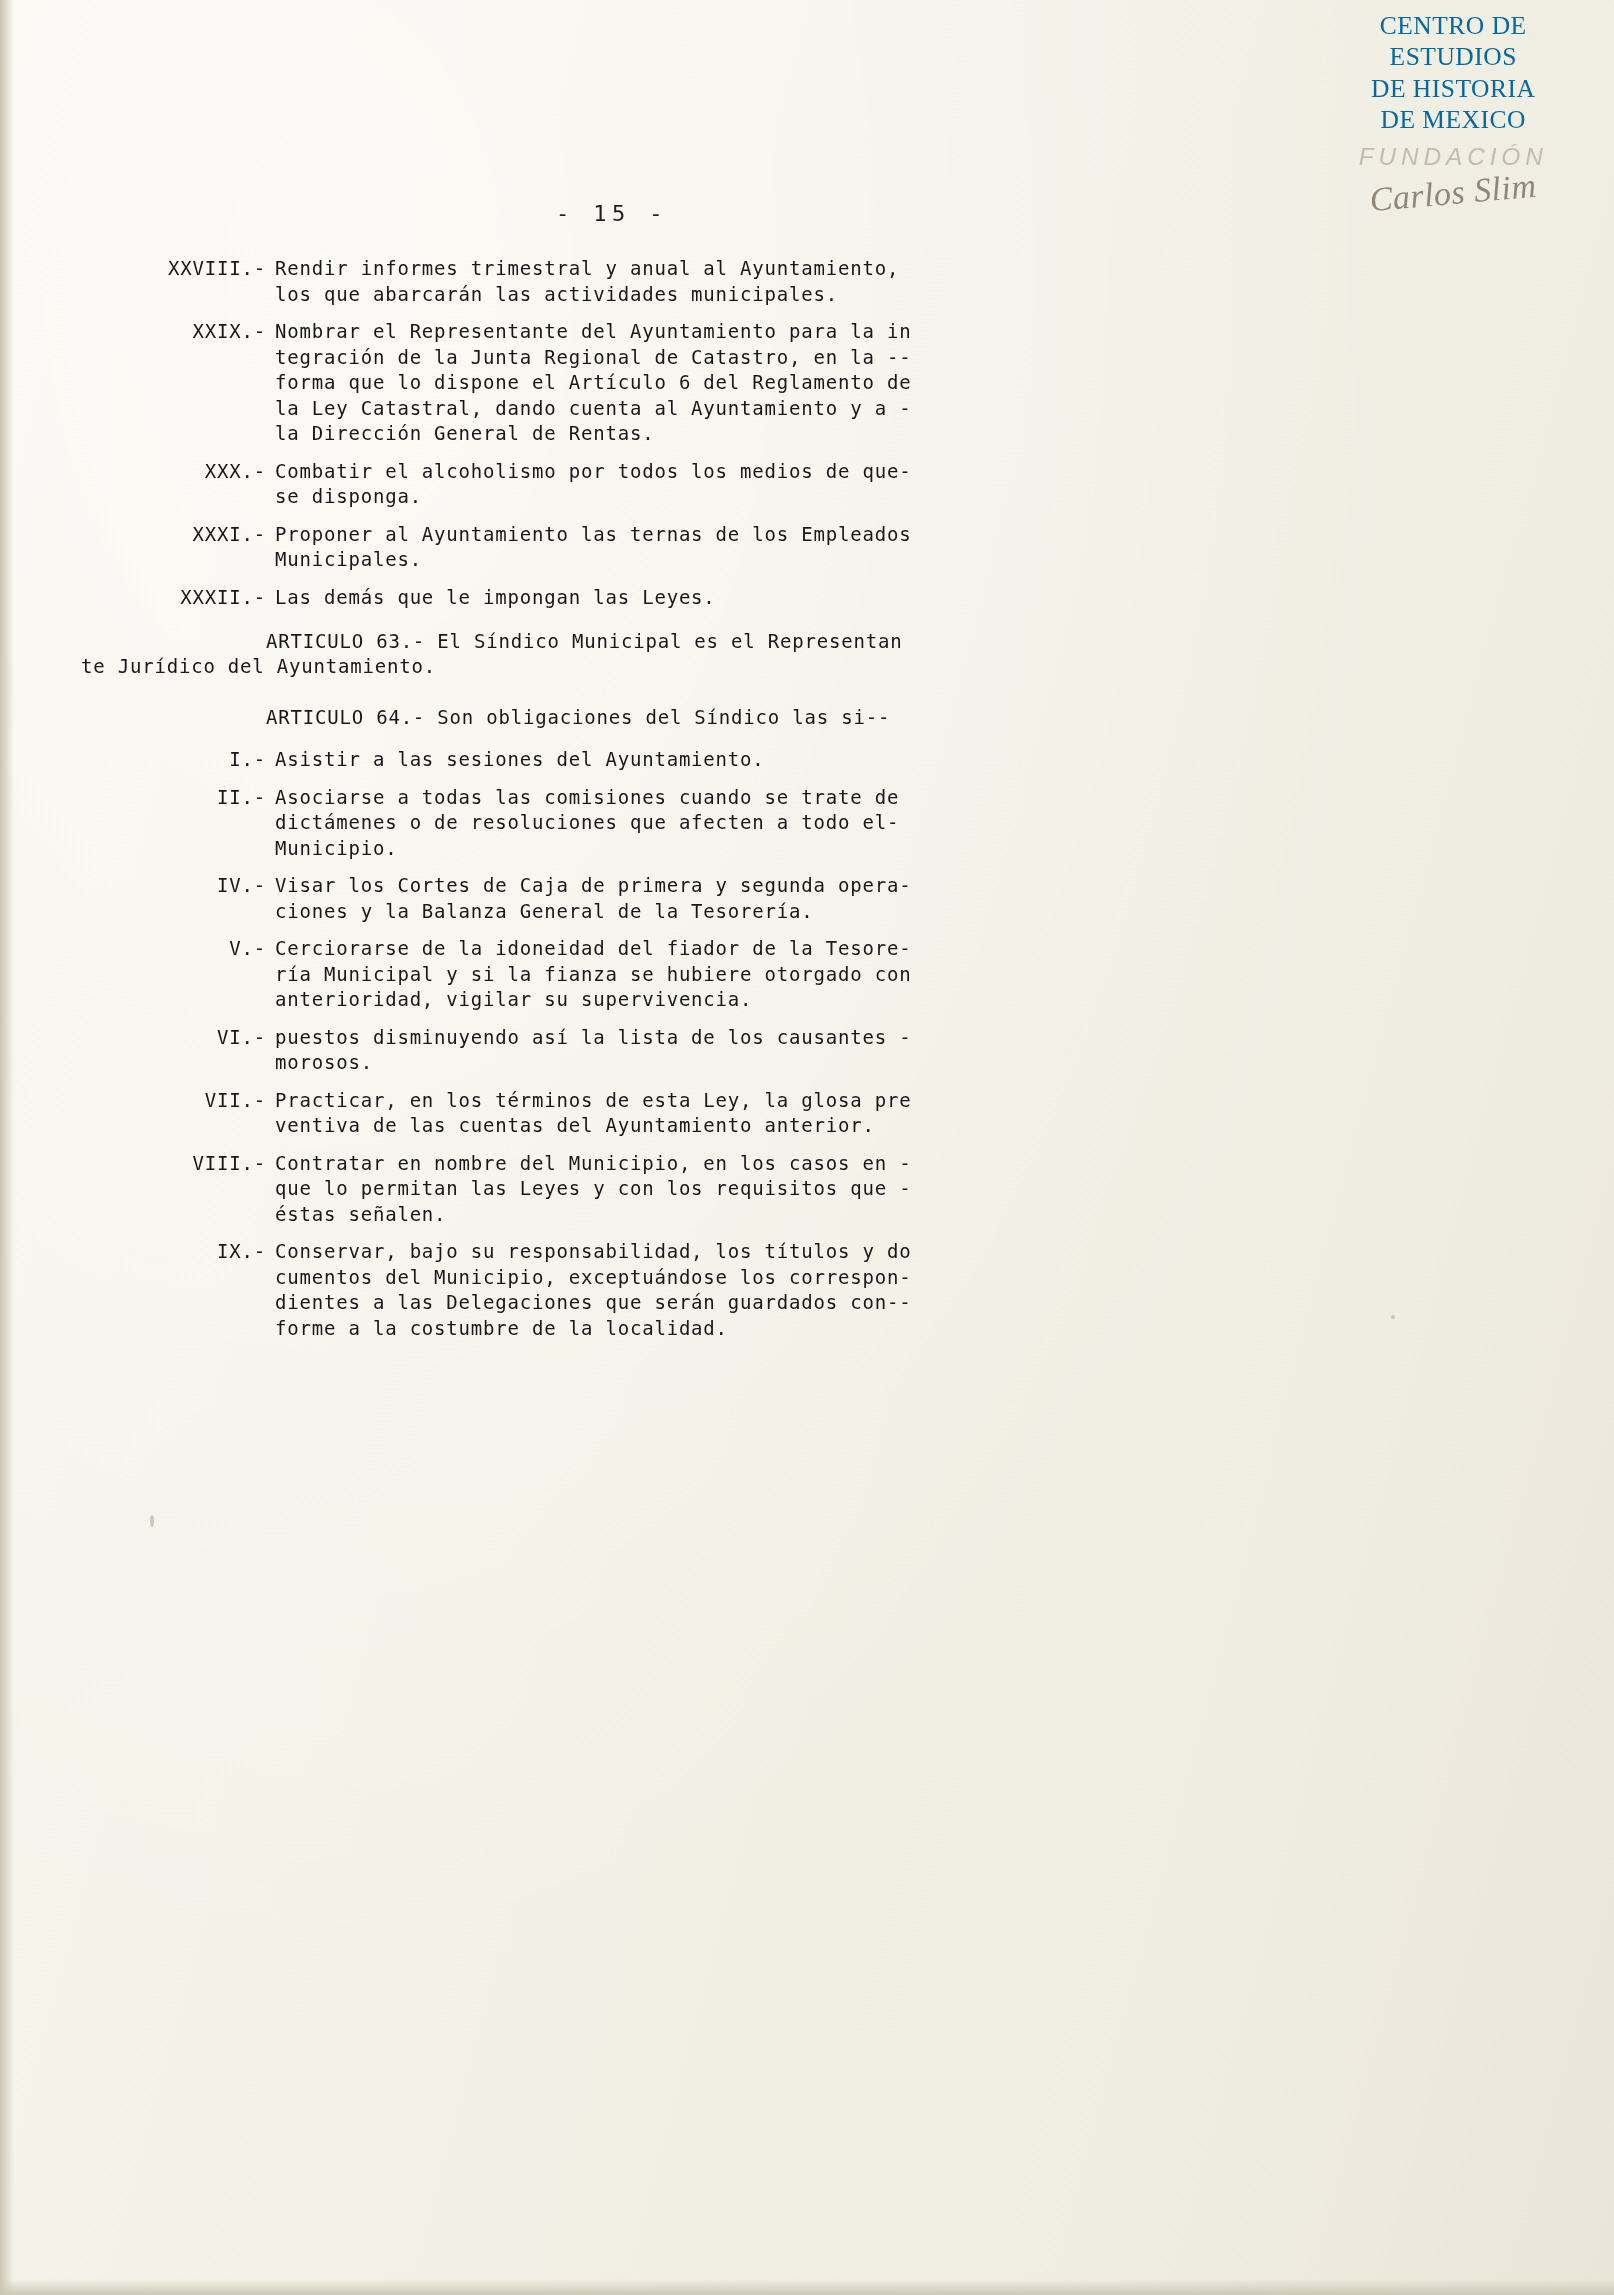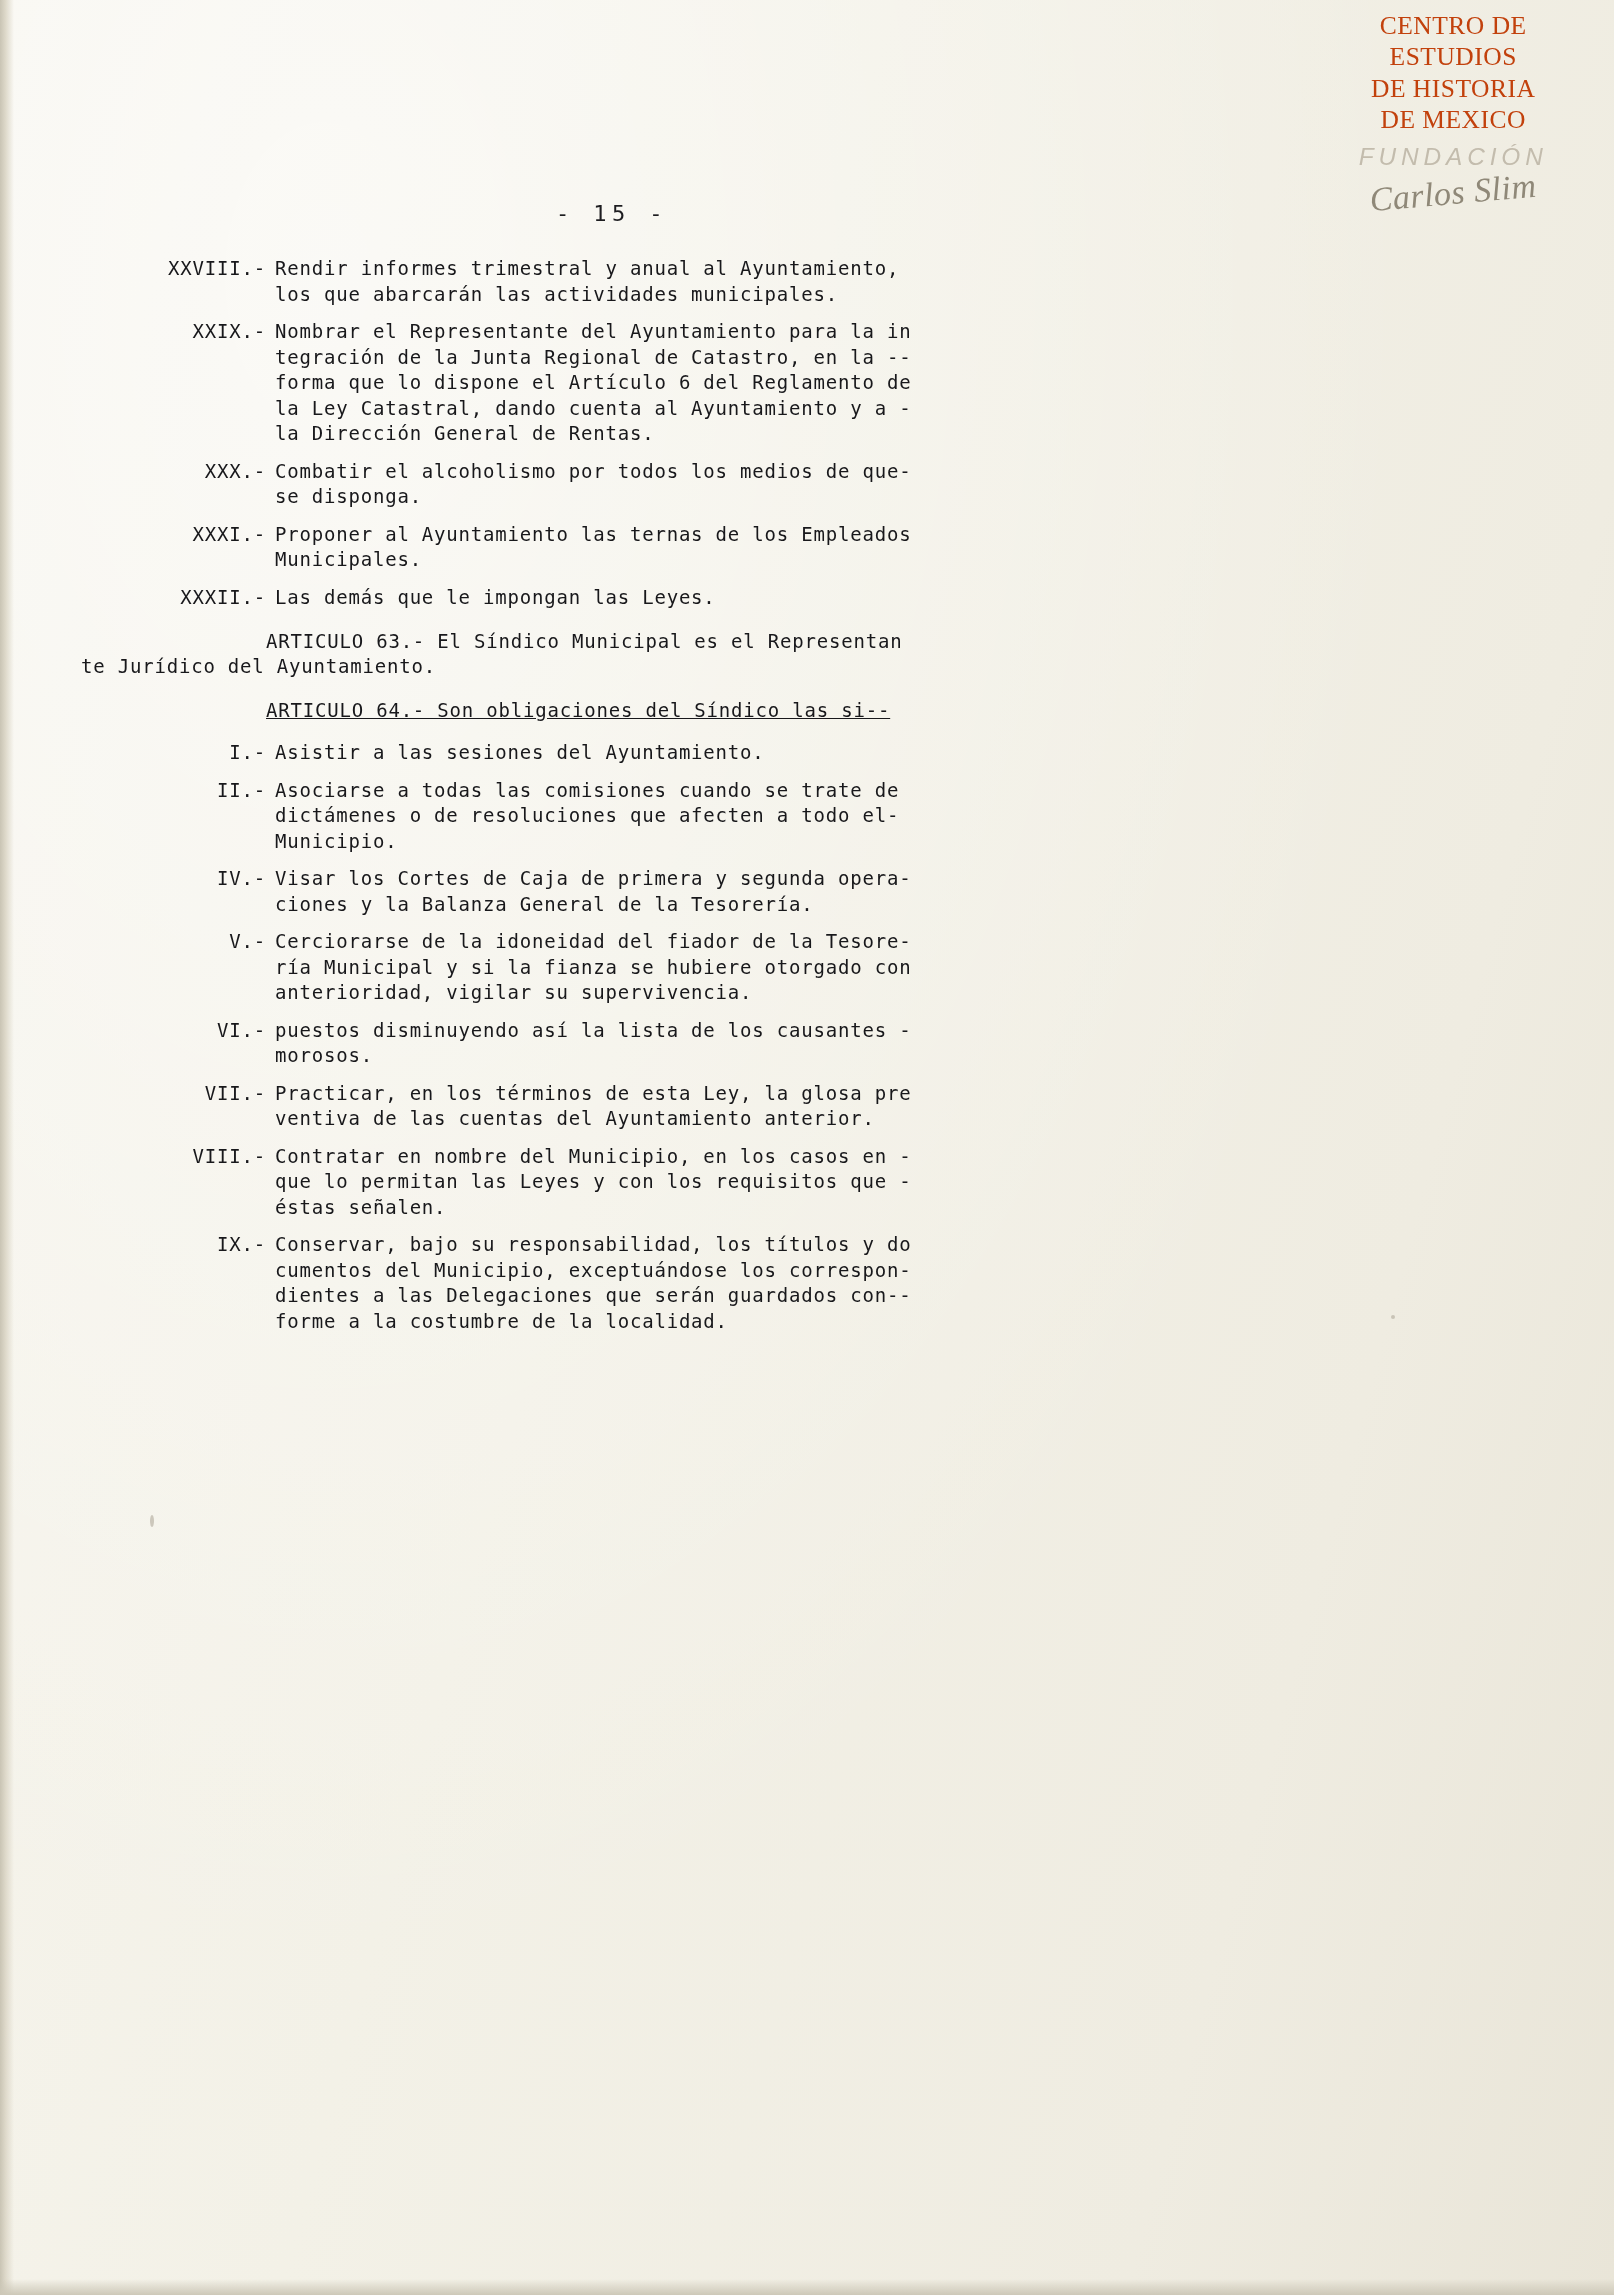--- a/index.html
+++ b/index.html
@@ -51,21 +51,21 @@
     text-align: center;
     color: #b8b2a4;
     font-family: "Liberation Serif", serif;
     letter-spacing: 0.5px;
     z-index: 5;
     user-select: none;
   }
   .watermark .wm-line {
     font-size: 25.5px;
     line-height: 1.23;
-    color: #c2410c;
+    color: #0369a1;
   }
   .watermark .wm-foundation {
     margin-top: 7.6px;
     font-size: 24.4px;
     letter-spacing: 4.9px;
     font-family: "Liberation Sans", sans-serif;
     color: #c3bcad;
     font-style: italic;
   }
   .watermark .wm-signature {
@@ -211,21 +211,21 @@
         <span class="txt">
           <span class="ln">Las demás que le impongan las Leyes.</span>
         </span>
       </div>
 
       <div class="para" style="margin-top:25px;">
         <span class="ln indent">ARTICULO 63.- El Síndico Municipal es el Representan</span>
         <span class="ln hang">te Jurídico del Ayuntamiento.</span>
       </div>
 
-      <div class="para" style="margin-top:25px;margin-bottom:23px;text-decoration:underline;">
+      <div class="para" style="margin-top:32px;margin-bottom:23px;">
         <span class="ln indent">ARTICULO 64.- Son obligaciones del Síndico las si--</span>
       </div>
 
       <div class="item">
         <span class="num">I.-</span>
         <span class="txt">
           <span class="ln">Asistir a las sesiones del Ayuntamiento.</span>
         </span>
       </div>
 

